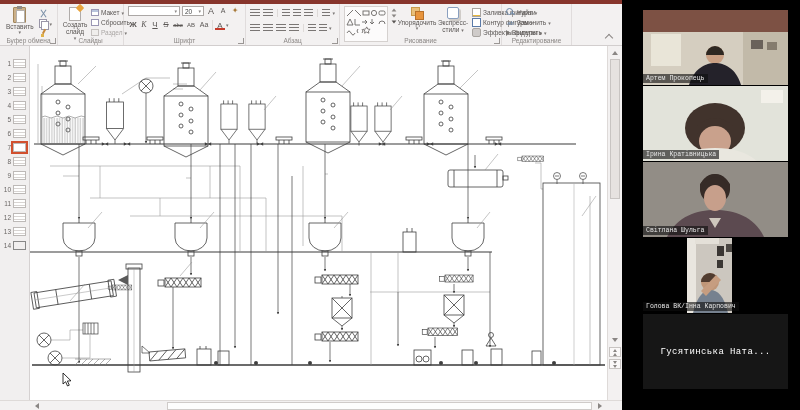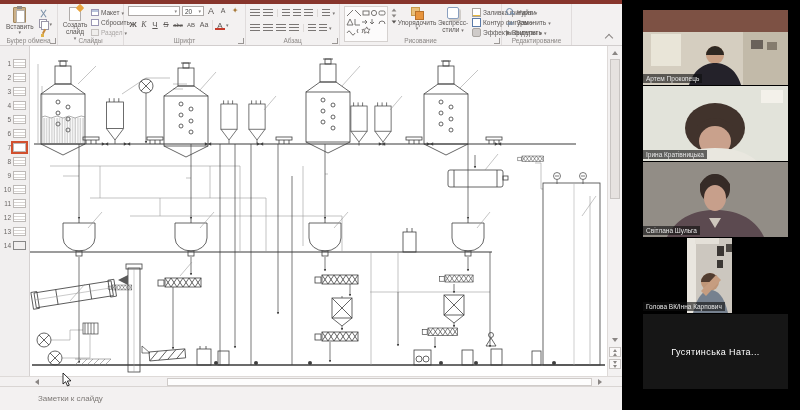--- a/index.html
+++ b/index.html
@@ -76,21 +76,21 @@
   .navbtn .t{width:0;height:0;border-left:2.5px solid transparent;border-right:2.5px solid transparent;}
   .navbtn .t.u{border-bottom:3px solid #8a8684;}
   .navbtn .t.d{border-top:3px solid #8a8684;}
   
   .hscroll{height:10px;flex:0 0 auto;background:#f3f1f1;border-top:1px solid #dedad8;position:relative;}
   .hs-btn{position:absolute;top:1px;width:10px;height:8px;display:flex;align-items:center;justify-content:center;}
   .hs-thumb{position:absolute;top:1px;left:167px;width:425px;height:8px;background:#fdfdfd;border:1px solid #cfcbc9;}
   .notes{height:24px;flex:0 0 auto;background:#f3f1f1;border-top:1px solid #d9d5d3;display:flex;align-items:center;padding-left:38px;font-size:8px;color:#7d7976;}
   
   .videos{position:absolute;left:622px;top:0;width:178px;height:410px;background:#000;}
-  .tile{position:absolute;left:21px;width:145px;height:75px;background:#111;overflow:hidden;}
+  .tile{position:absolute;left:21px;width:145px;height:75px;background:#111;overflow:hidden;font-family:Liberation Mono, monospace;}
   .tile svg{display:block;}
   .name-badge{position:absolute;left:0;bottom:2px;background:rgba(15,15,15,.62);color:#e6e6e6;font-size:6.5px;padding:1px 3px;white-space:nowrap;}
   .tile-off{display:flex;align-items:center;justify-content:center;background:#161616;}
   .tile-off .offname{color:#fff;font-size:9px;letter-spacing:.4px;}
   
   .cursor{position:absolute;left:62px;top:373px;z-index:50;}
   
   .diagram{position:absolute;left:0;top:0;}
 </style>
 </head>
@@ -603,23 +603,20 @@
     <div class="hscroll">
       <div class="hs-btn" style="left:32px;">
           <span class="tri-left"></span>
         </div>
       <div class="hs-thumb"></div>
       <div class="hs-btn" style="left:595px;">
           <span class="tri-right"></span>
         </div>
     </div>
 
-    <div class="notes">
-      <span>Заметки к слайду</span>
-    </div>
   </div>
 
   <div class="videos">
 
     <div class="tile" style="top:10px;">
       <svg width="145" height="75" viewBox="0 0 145 75">
         <rect width="145" height="75" fill="#d5cec0"></rect>
         <rect width="145" height="22" fill="#7d5144"></rect>
         <rect x="8" y="24" width="30" height="32" fill="#e9e5d8"></rect>
         <rect x="100" y="22" width="45" height="53" fill="#c2baa9"></rect>

